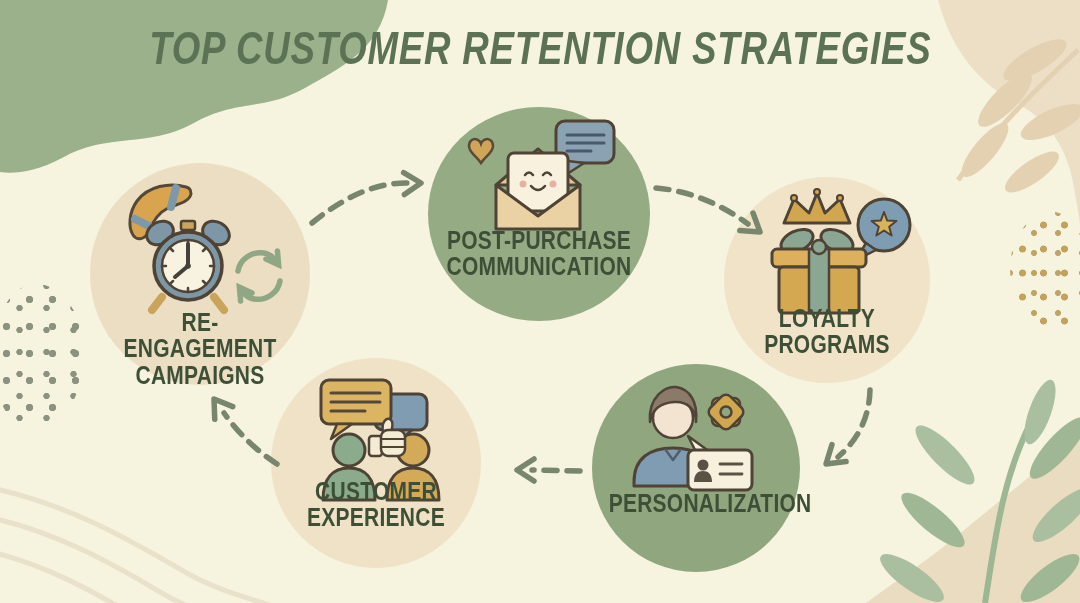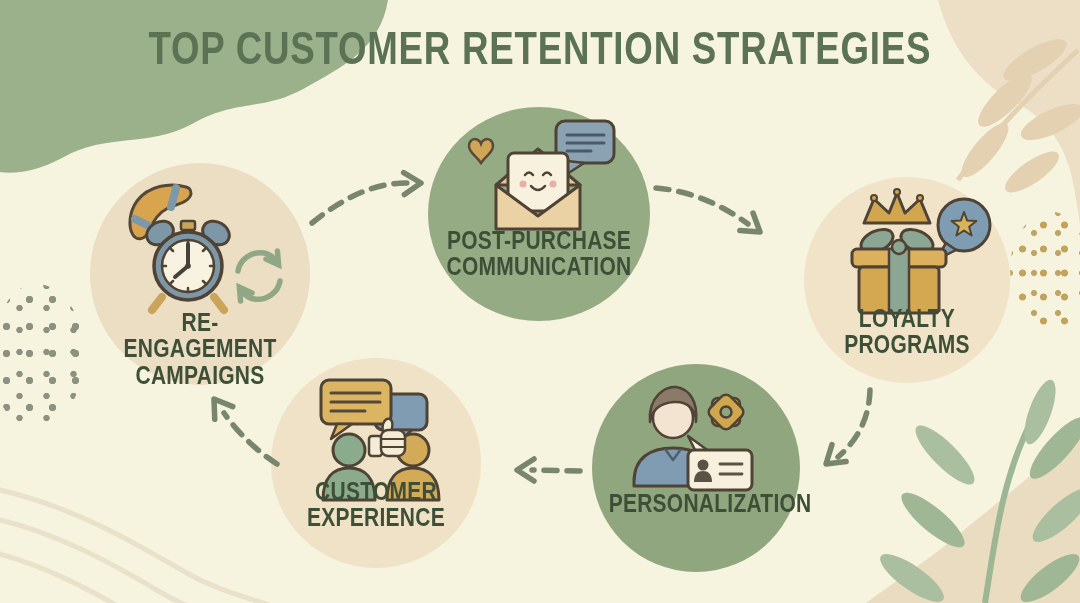--- a/index.html
+++ b/index.html
@@ -19,36 +19,36 @@
     background-size:23px 27px,27px 22px;background-position:3px 2px,14px 13px;
   }
   .dots-right{
     left:1010px;top:212px;width:78px;height:118px;
     border-radius:55% 45% 50% 50% / 48% 52% 48% 52%;
     background-image:
       radial-gradient(circle,#c3a35b 3.2px,transparent 3.8px),
       radial-gradient(circle,#bfa565 2.7px,transparent 3.3px);
     background-size:21px 24px,24px 20px;background-position:2px 1px,12px 11px;
   }
-  .title{position:absolute;top:20px;left:0;right:0;text-align:center;z-index:5;}
+  .title{position:absolute;top:20px;left:0;right:0;text-align:center;z-index:5;font-style:italic;}
   .title span{
     display:inline-block;font-weight:bold;font-size:47px;letter-spacing:1px;
     color:#5b7354;transform:scaleX(.78);transform-origin:center;white-space:nowrap;
   }
   .node{position:absolute;border-radius:50%;z-index:4;}
   .node .art{position:absolute;left:50%;transform:translateX(-50%);}
   .node .label{
     position:absolute;left:0;width:100%;text-align:center;
     font-weight:bold;font-size:25px;line-height:1.05;color:#3d5037;
     transform:scaleX(.84);transform-origin:center;letter-spacing:.3px;
   }
   .node .label span{display:block;}
   .n1{left:90px;top:163px;width:220px;height:222px;background:#ebdec2;}
   .n2{left:428px;top:107px;width:222px;height:214px;background:#95ab84;}
-  .n3{left:804px;top:177px;width:206px;height:206px;background:#f0e3c8;}
+  .n3{left:724px;top:177px;width:206px;height:206px;background:#f0e3c8;}
   .n4{left:592px;top:364px;width:208px;height:208px;background:#90a67f;}
   .n5{left:271px;top:358px;width:210px;height:210px;background:#efe2c6;}
   .n1 .label{top:146px;}
   .n2 .label{top:120px;}
   .n3 .label{top:128px;}
   .n4 .label{top:126px;}
   .n5 .label{top:120px;}
   .arrows{z-index:6;}
 </style>
 </head>

